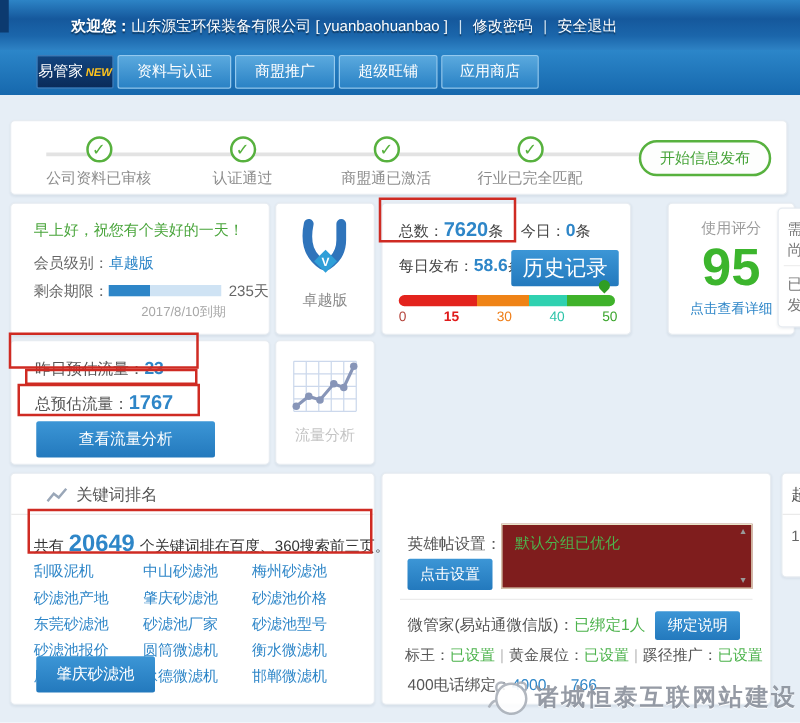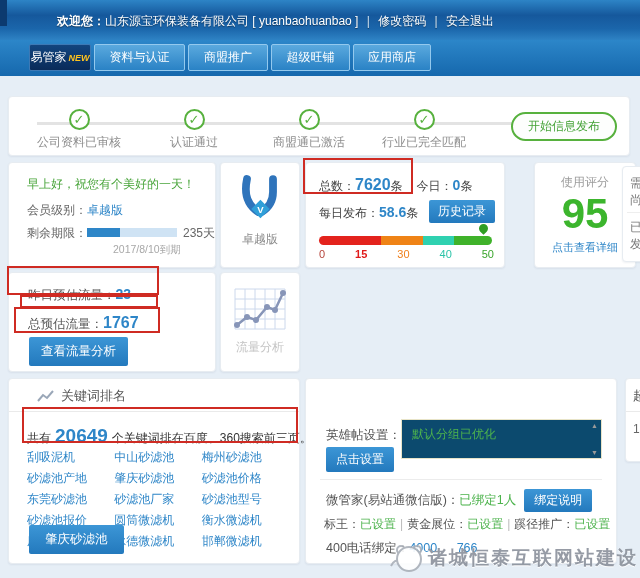--- a/index.html
+++ b/index.html
@@ -59,21 +59,21 @@
   .logo-card svg { margin-top:10px; }
   .logo-label { color:#8b8b8b; font-size:12px; margin-top:2px; }
 
   .stats-card { left:305px; top:162px; width:200px; height:106px; }
   .stat-row1 { position:absolute; left:13px; top:13px; font-size:12px; color:#444; white-space:nowrap; }
   .stat-row2 { position:absolute; left:13px; top:41px; font-size:12px; color:#444; white-space:nowrap; }
   .num-blue { color:#2e86c8; font-weight:bold; font-size:16px; }
   .num-blue-sm { color:#2e86c8; font-weight:bold; font-size:14px; }
   .gap14 { display:inline-block; width:14px; }
   .history-btn { position:absolute; right:9px; top:37px; background:linear-gradient(180deg,#3c96d6,#2379bd);
-                 color:#fff; font-size:12px; padding:3px 9px; border-radius:2px; cursor:pointer; }
+                 color:#fff; font-size:17px; padding:3px 9px; border-radius:2px; cursor:pointer; }
   .scale-bar { position:absolute; left:13px; right:12px; top:73px; height:9px; border-radius:5px;
                background:linear-gradient(90deg,#e3231d 0%,#e3231d 36%,#ef8316 36%,#ef8316 60%,
                                            #2fd1b0 60%,#2fd1b0 78%,#3fb22a 78%,#3fb22a 100%); }
   .scale-pin { position:absolute; right:16px; top:61px; width:9px; height:9px; background:#2f9e23;
                border-radius:50% 50% 50% 0; transform:rotate(-45deg); }
   .ticks { position:absolute; left:13px; right:10px; top:85px; display:flex; justify-content:space-between;
            font-size:11px; }
   .tk0{color:#b5453c;} .tk15{color:#e01b1b;font-weight:bold;} .tk30{color:#ef7f1a;}
   .tk40{color:#2cc3a8;} .tk50{color:#3aa52c;}
 
@@ -85,21 +85,21 @@
   .peek-card-top { left:622px; top:166px; width:30px; height:96px; font-size:12px; color:#777; }
   .peek-card-top span { position:absolute; left:7px; }
   .pk1{top:8px;} .pk2{top:25px;} .pk3{top:52px;} .pk4{top:69px;}
   .peek-div { position:absolute; left:4px; right:0; top:45px; border-top:1px solid #eee; }
 
   
   .traffic-card { left:8px; top:272px; width:208px; height:100px; }
   .yest-row { position:absolute; left:19px; top:13px; font-size:12.5px; color:#555; white-space:nowrap; }
   .tot-row  { position:absolute; left:19px; top:41px; font-size:12.5px; color:#555; white-space:nowrap;text-align:right; }
   .traffic-btn { position:absolute; left:20px; top:64px; background:linear-gradient(180deg,#3c96d6,#2379bd);
-                 color:#fff; font-size:12.5px; padding:6px 12px; border-radius:2px; cursor:pointer;
+                 color:#fff; font-size:12.5px; padding:6px 34px; border-radius:2px; cursor:pointer;
                  white-space:nowrap; }
   .chart-card { left:220px; top:272px; width:80px; height:100px; text-align:center; }
   .chart-card svg { margin-top:12px; }
   .chart-label { color:#c4c4c4; font-size:12px; margin-top:2px; }
 
   
   .card-header { height:33px; border-bottom:1px solid #eaeaea; line-height:33px; padding-left:28px;
                  color:#555; font-size:13px; white-space:nowrap; }
   .card-header svg { vertical-align:middle; margin-right:6px; }
   .keyword-card { left:8px; top:378px; width:292px; height:186px; }
@@ -111,21 +111,21 @@
   .kw-more-btn { position:absolute; left:20px; bottom:9px; background:linear-gradient(180deg,#3c96d6,#2379bd);
                  color:#fff; font-size:12.5px; padding:6px 16px; border-radius:2px; cursor:pointer;
                  white-space:nowrap; }
 
   .promo-card { left:305px; top:378px; width:312px; height:186px; }
   .promo-card .card-header::after { content:""; position:absolute; left:46px; top:32px;
         border:6px solid transparent; border-top-color:#fff; }
   .hero-label { position:absolute; left:20px; top:48px; font-size:12.5px; color:#555; white-space:nowrap; }
   .set-btn { position:absolute; left:20px; top:68px; background:linear-gradient(180deg,#3c96d6,#2379bd);
              color:#fff; font-size:12px; padding:4px 10px; border-radius:2px; cursor:pointer; }
-  .hero-box { position:absolute; left:95px; top:40px; right:14px; height:40px; background:#0c4a6e;
+  .hero-box { position:absolute; left:95px; top:40px; right:14px; height:52px; background:#7f1d1d;
               border:1px solid #e8e4c8; overflow:hidden; }
   .hero-status { display:block; padding:6px 10px; color:#4db34d; font-size:12px; white-space:nowrap; }
   .scroll-up   { position:absolute; right:3px; top:2px; font-size:7px; color:#999; cursor:pointer; }
   .scroll-down { position:absolute; right:3px; bottom:2px; font-size:7px; color:#999; cursor:pointer; }
   .promo-div { position:absolute; left:14px; right:14px; top:100px; border-top:1px solid #ececec; }
   .wechat-row { position:absolute; left:20px; top:110px; font-size:12.5px; color:#555; white-space:nowrap; }
   .green { color:#4db34d; }
   .bind-btn { display:inline-block; background:linear-gradient(180deg,#3c96d6,#2379bd); color:#fff;
               font-size:12px; padding:3px 10px; border-radius:2px; margin-left:8px; cursor:pointer; }
   .setup-row { position:absolute; left:18px; top:137px; font-size:12px; color:#555; white-space:nowrap; }

